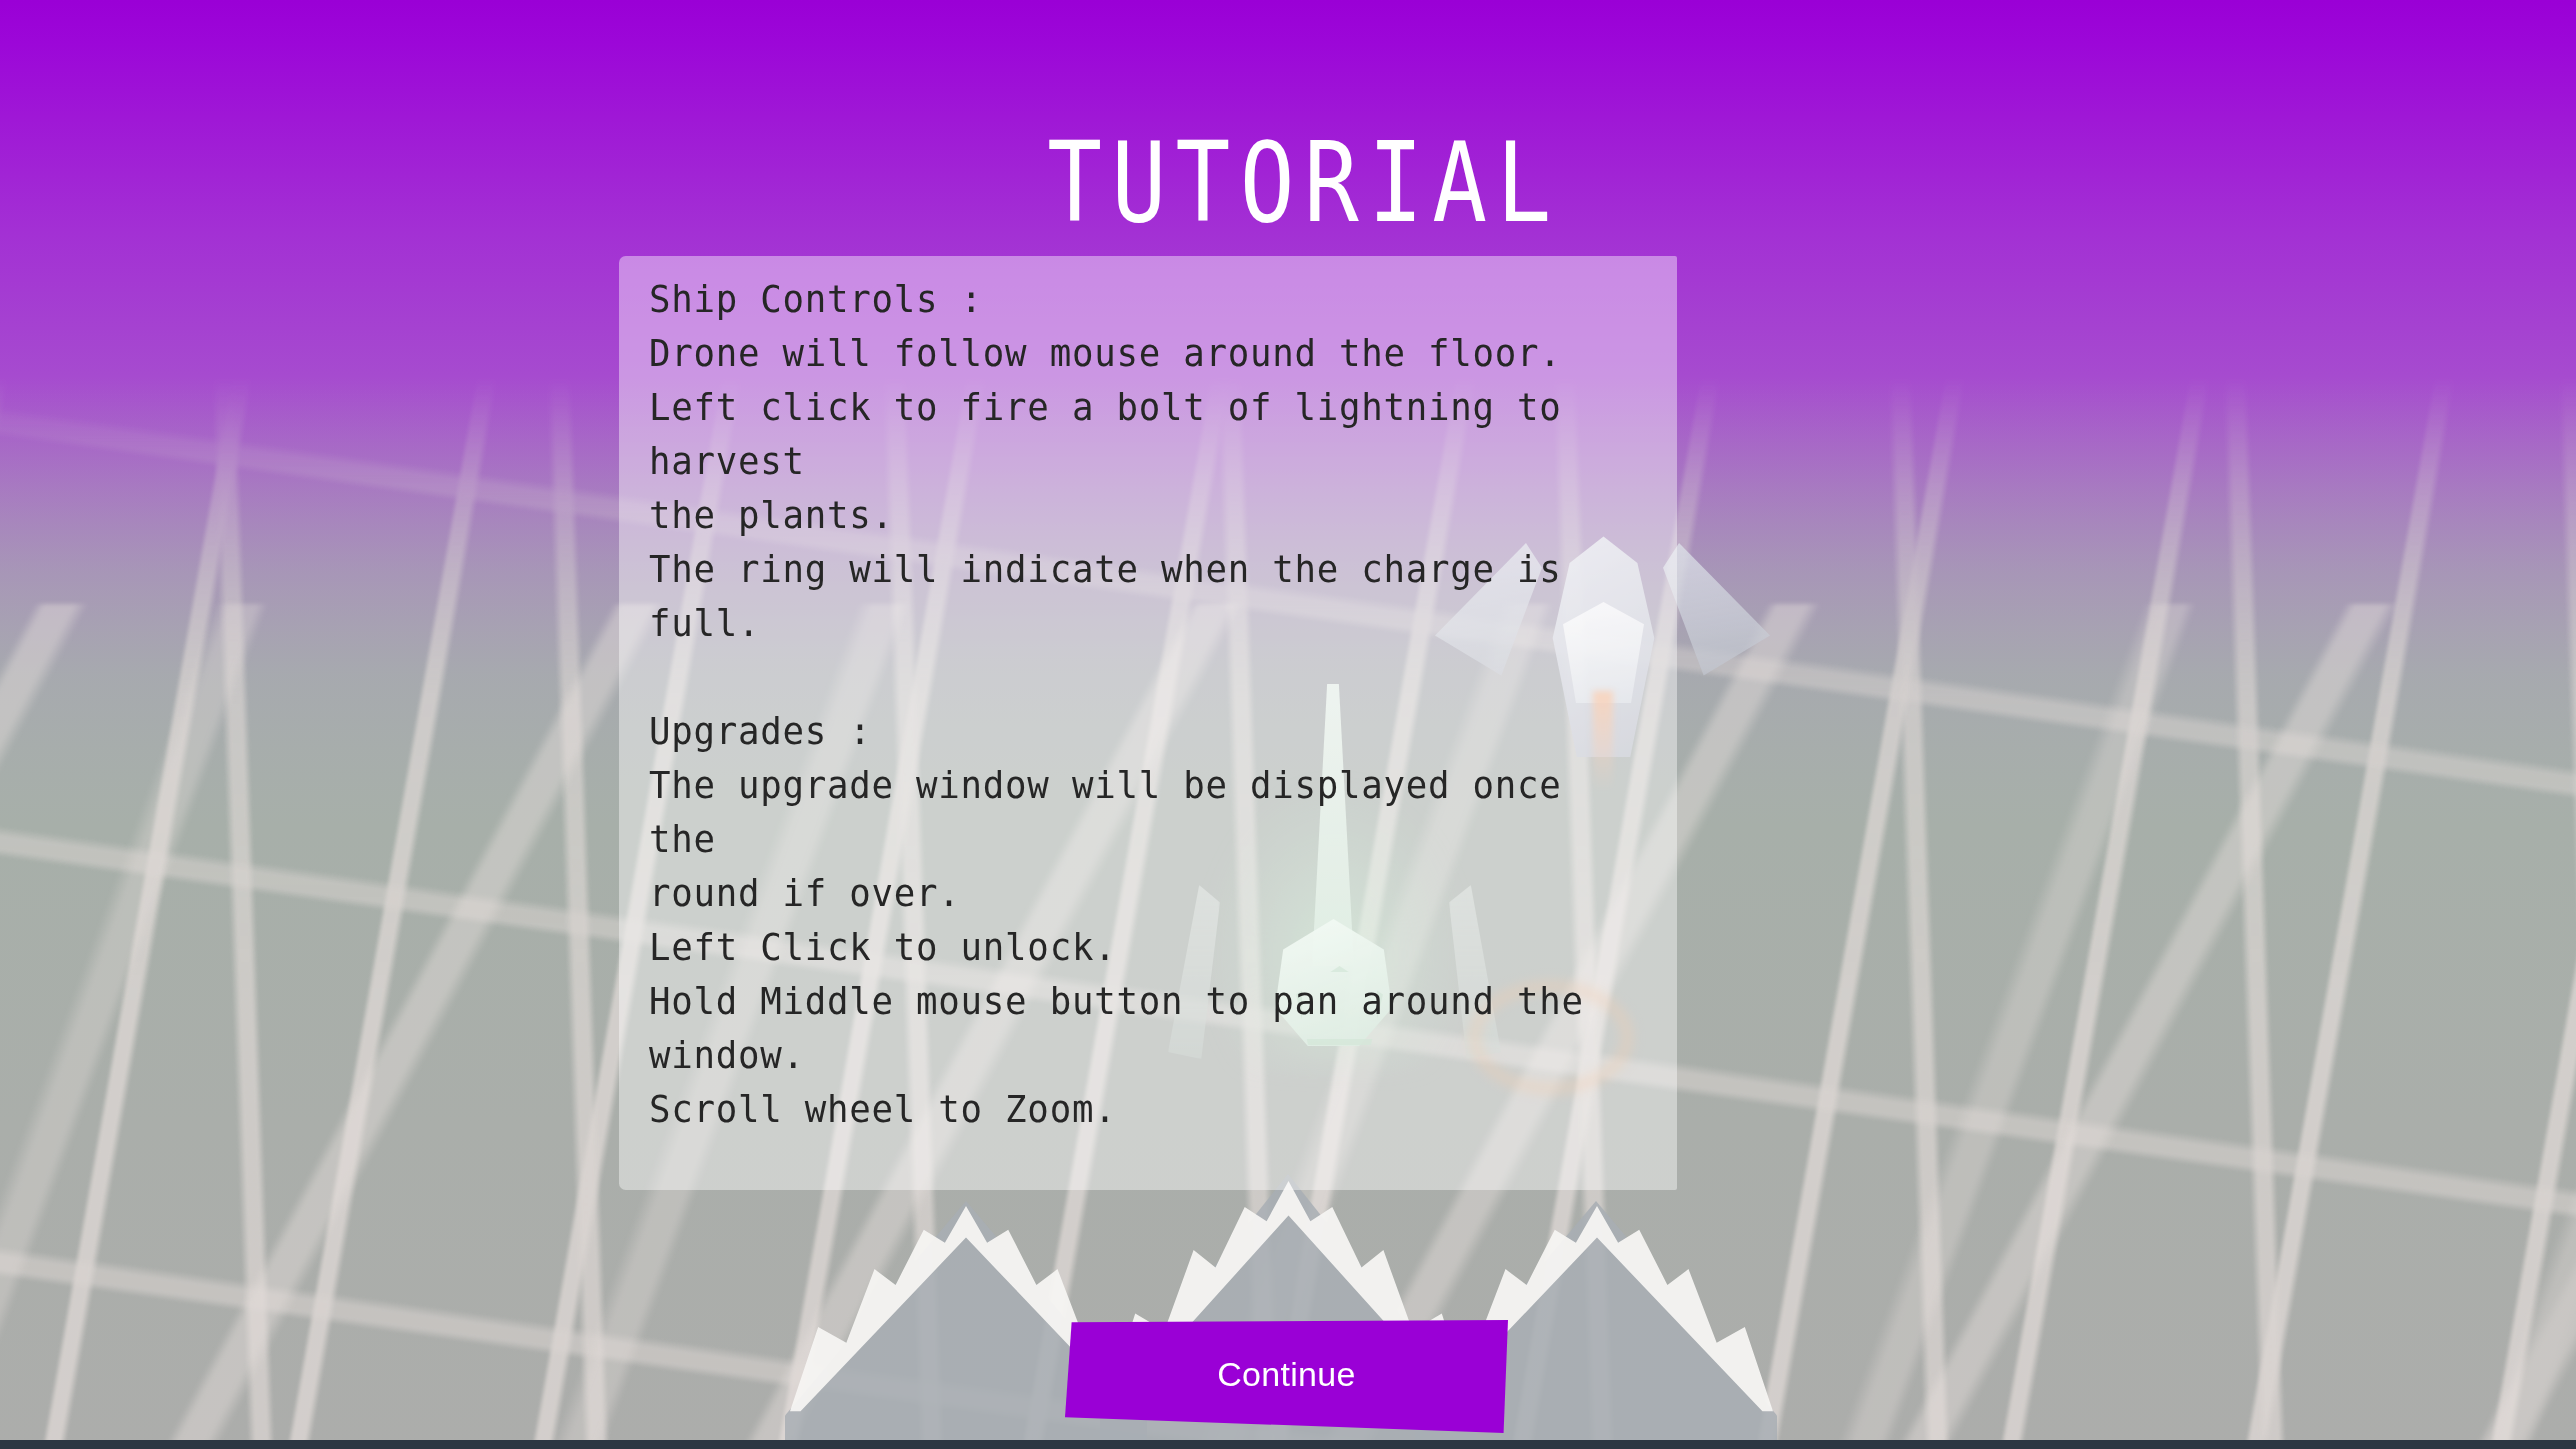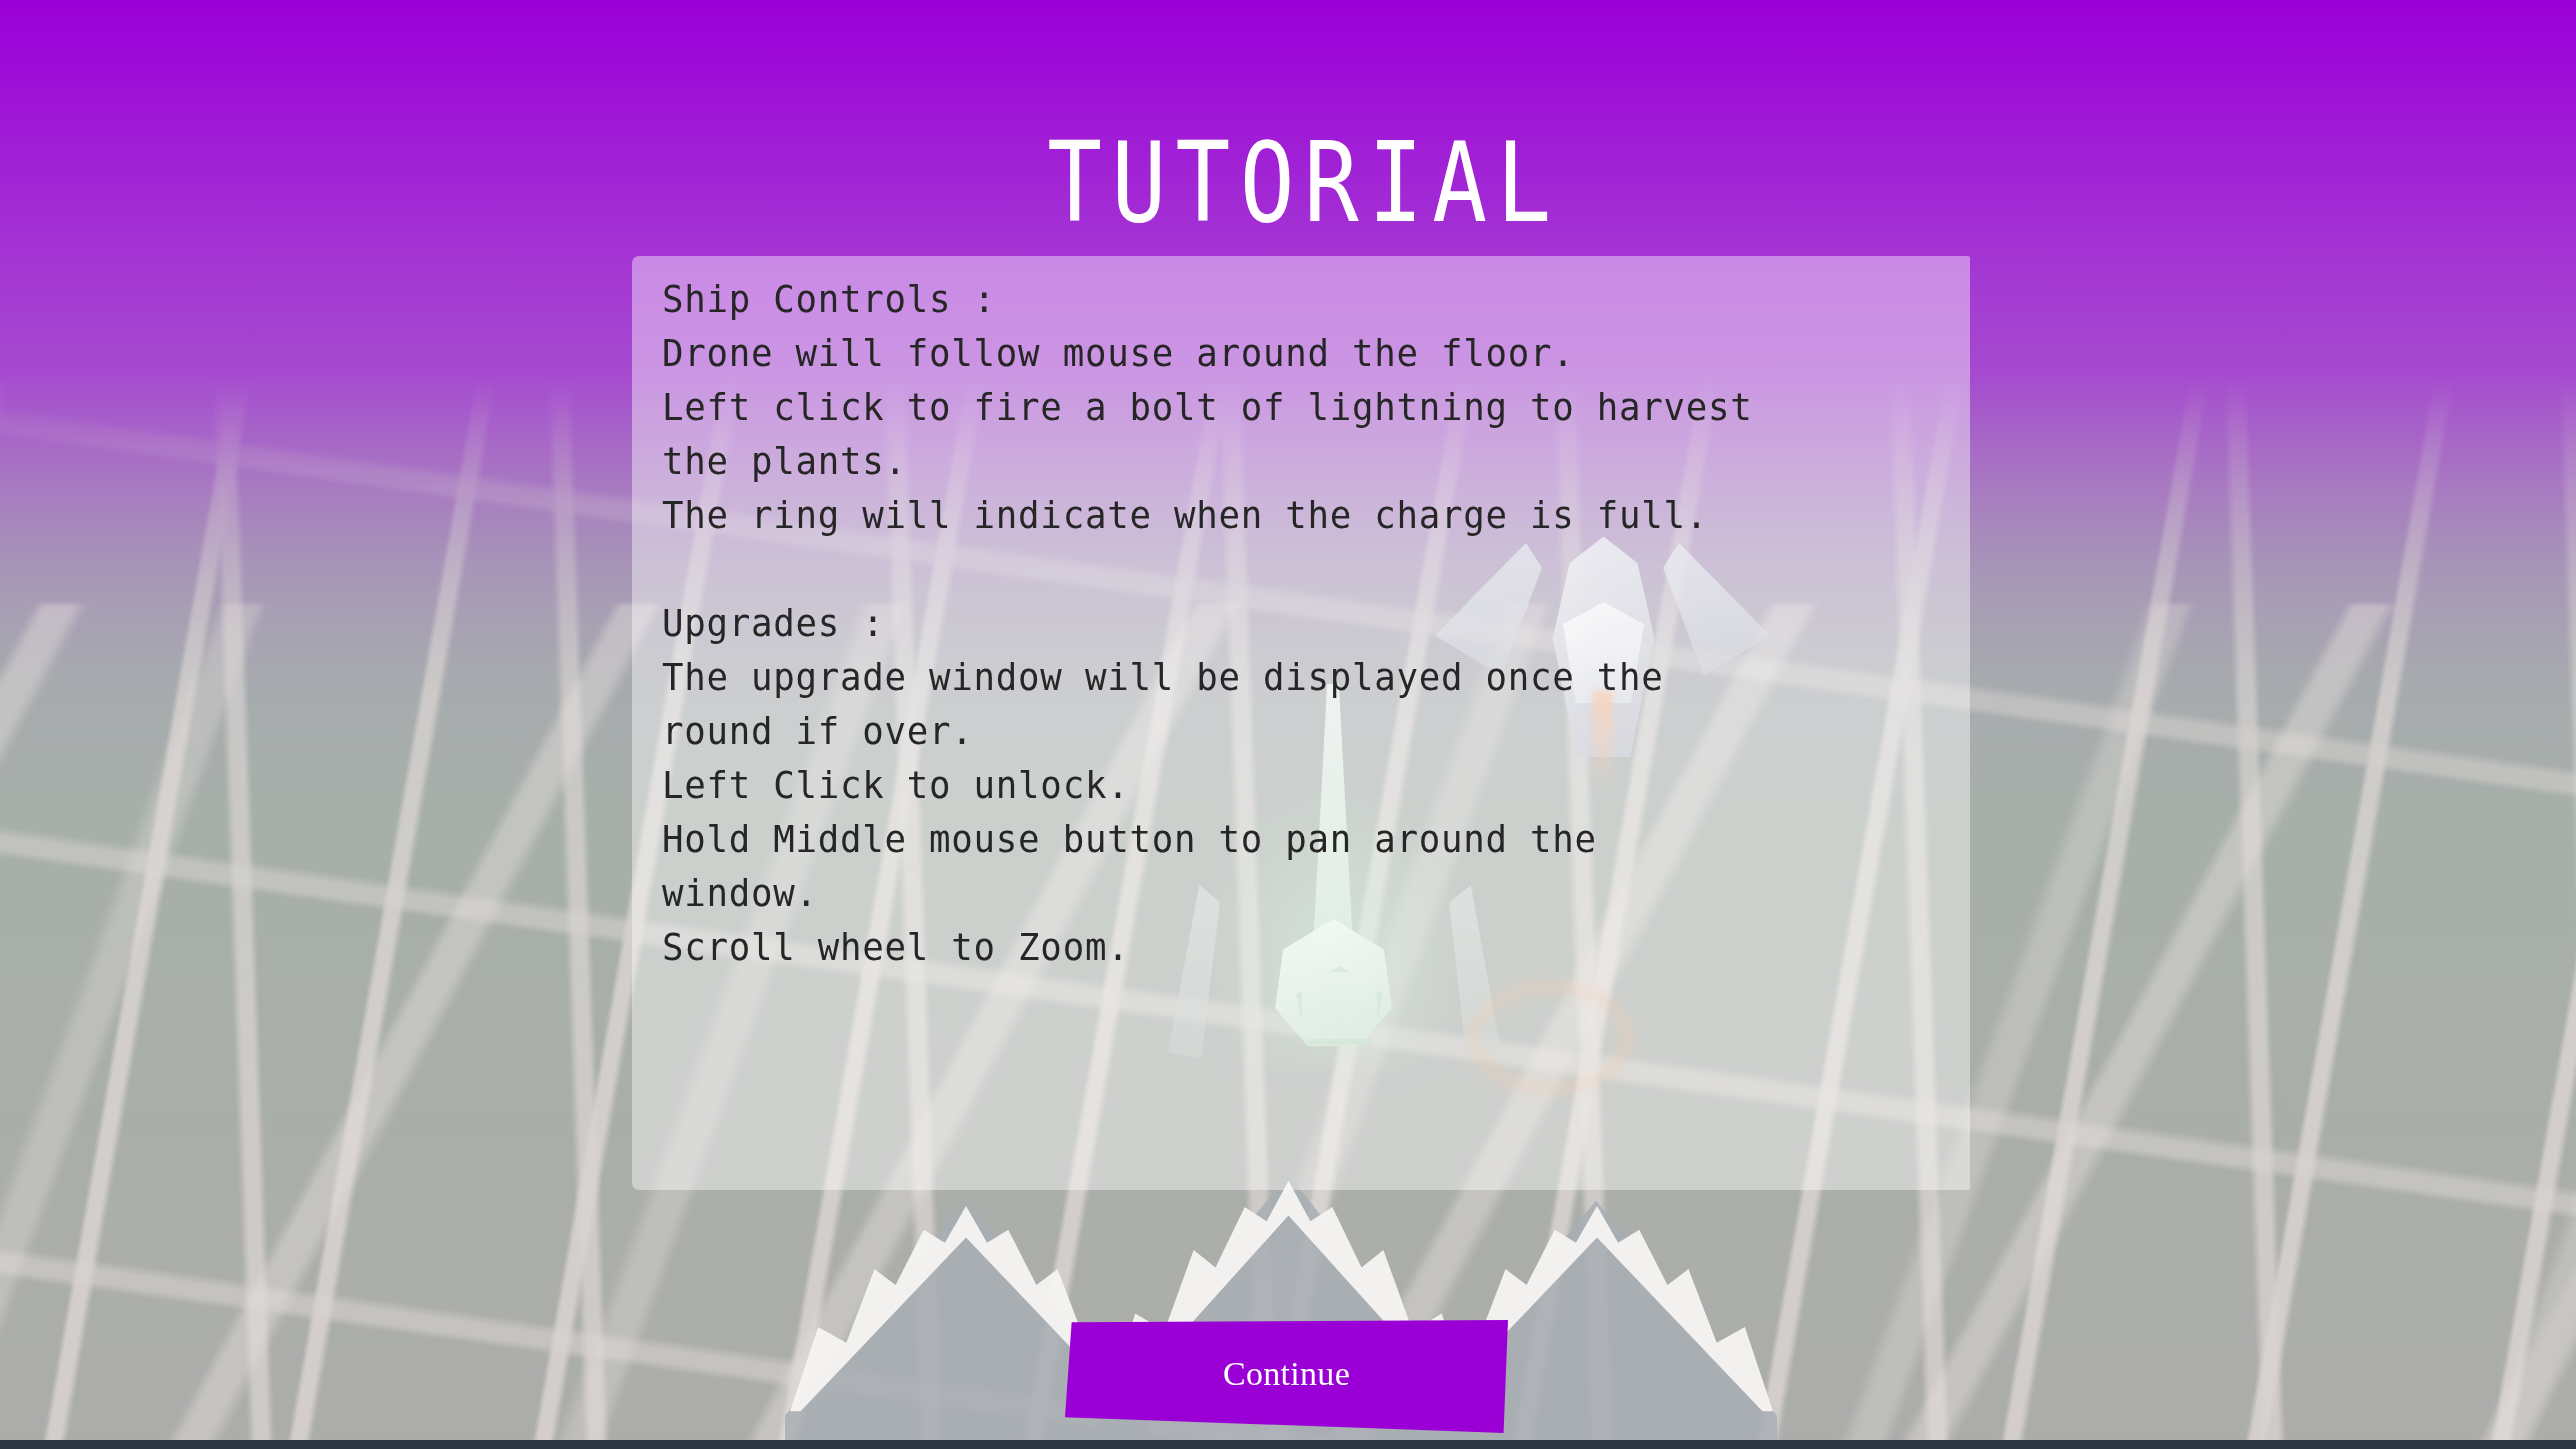--- a/index.html
+++ b/index.html
@@ -247,23 +247,23 @@
     letter-spacing: 9.4px;
     font-weight: 400;
     font-family: "DejaVu Sans Mono", "Liberation Mono", monospace;
     transform: scaleY(1.22);
     transform-origin: top center;
   }
 
   
   .panel {
     position: absolute;
-    left: 632px;
+    left: 619px;
     top: 256px;
-    width: 1338px;
+    width: 1058px;
     height: 934px;
     background: rgba(255,255,255,0.42);
     border-radius: 6.7px 2px 2px 6.7px;
     box-sizing: border-box;
     padding: 16px 29.5px;
   }
   .panel-text {
     color: #262626;
     font-size: 38px;
     line-height: 54px;
@@ -292,21 +292,21 @@
     clip-path: polygon(1.5% 2%, 100% 0%, 99% 100%, 0% 86%);
   }
   .continue-label {
     position: absolute;
     left: 0; right: 0;
     top: 35px;
     text-align: center;
     color: #ffffff;
     font-size: 34px;
     letter-spacing: 0.3px;
-    font-family: Liberation Serif, serif;
+    font-family: Liberation Sans, sans-serif;
     pointer-events: none;
   }
 </style>
 </head>
 <body>
 
 <div id="stage">
 
   <div class="sky"></div>
   <div class="ground"></div>

